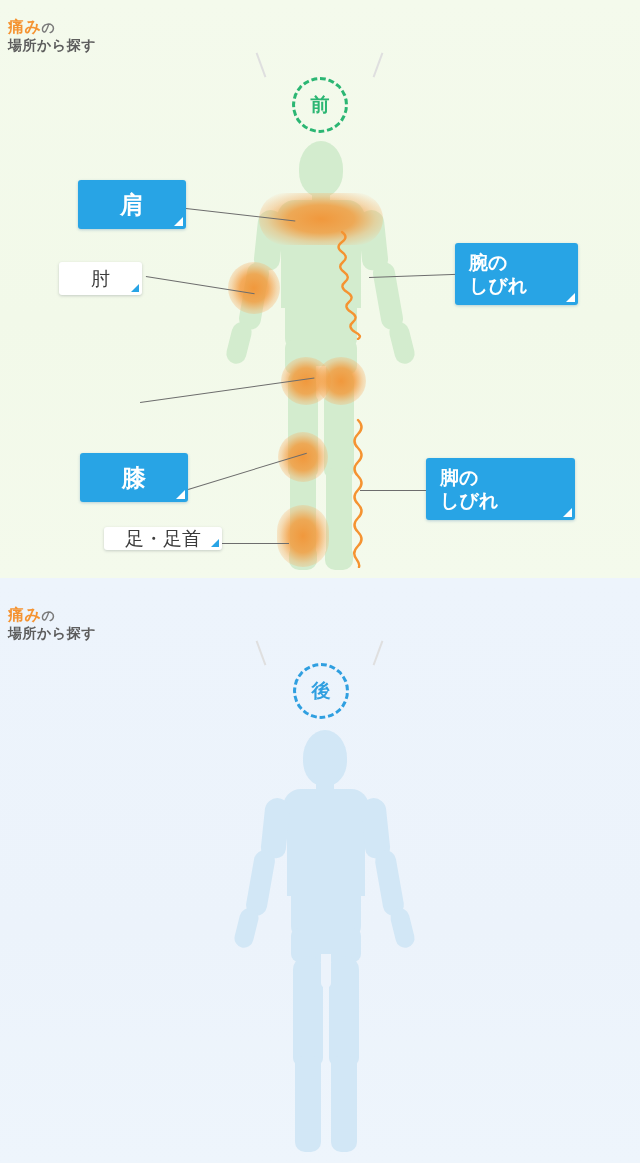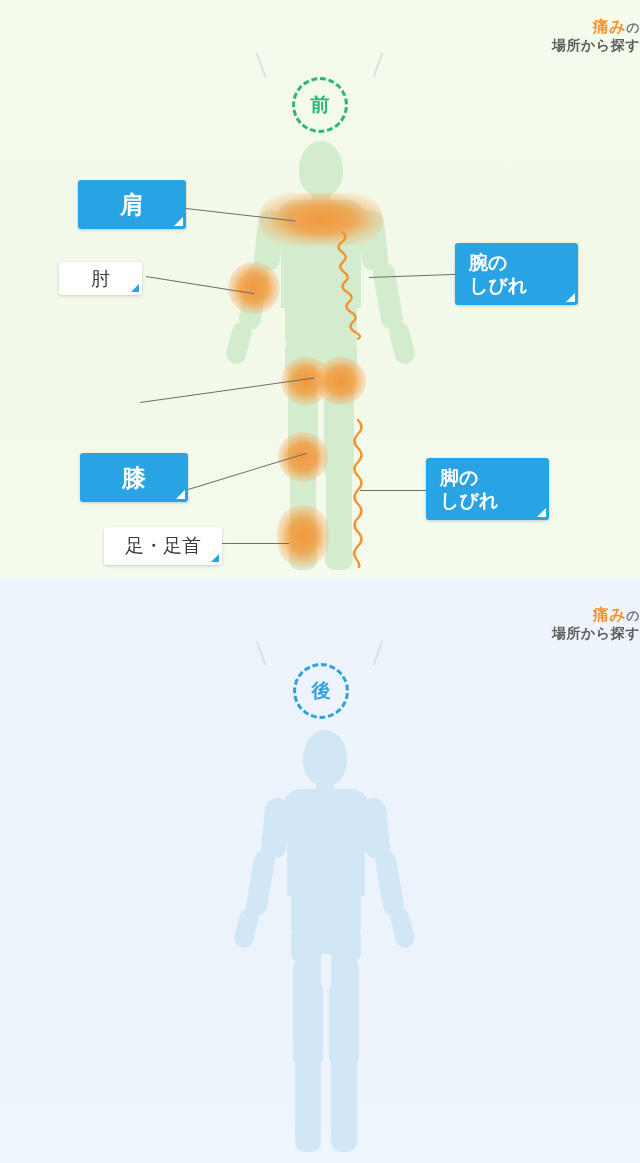--- a/index.html
+++ b/index.html
@@ -21,21 +21,21 @@
     background: linear-gradient(180deg, #f4faec 0%, #f2f9e9 55%, #f4faec 100%);
   }
   .section-back {
     top: 578px; height: 585px;
     background: linear-gradient(180deg, #edf4fc 0%, #ecf3fb 60%, #eef5fc 100%);
   }
 
   
   .heading {
     position: absolute; left: 0; width: 640px;
-    text-align: right;
+    text-align: left;
     line-height: 1.28;
     padding-left: 8px;
   }
   .heading-l1 { font-size: 16px; font-weight: bold; letter-spacing: .5px; }
   .heading-l1 .hl { color: #f59331; }
   .heading-l1 .sub { color: #7a7a7a; font-size: 13px; }
   .heading-l2 {
     font-size: 14px; font-weight: bold; color: #5d5d5d;
     letter-spacing: .5px;
   }
@@ -223,26 +223,26 @@
     <div class="label label-blue" style="left:455px; top:243px; width:123px; height:62px; font-size:19px; flex-direction:column; align-items:flex-start; justify-content:center; padding-left:14px; line-height:1.22;">
       <span class="txt">腕の</span>
       <span class="txt">しびれ</span>
     </div>
 
 
     <div class="label label-blue" style="left:80px; top:453px; width:108px; height:49px; font-size:24px;">
       <span class="txt">膝</span>
     </div>
 
-    <div class="label label-blue" style="left:426px; top:458px; width:123px; height:62px; font-size:19px; flex-direction:column; align-items:flex-start; justify-content:center; padding-left:14px; line-height:1.22;">
+    <div class="label label-blue" style="left:426px; top:458px; width:149px; height:62px; font-size:19px; flex-direction:column; align-items:flex-start; justify-content:center; padding-left:14px; line-height:1.22;">
       <span class="txt">脚の</span>
       <span class="txt">しびれ</span>
     </div>
 
-    <div class="label label-white" style="left:104px; top:527px; width:118px; height:38px; font-size:19px;">
+    <div class="label label-white" style="left:104px; top:527px; width:118px; height:23px; font-size:19px;">
       <span class="txt">足・足首</span>
     </div>
   </div>
 
   <div class="section section-back">
 
     <div class="heading" style="top:27px;">
       <div class="heading-l1">
         <span class="hl">痛み</span><span class="sub">の</span>
       </div>

